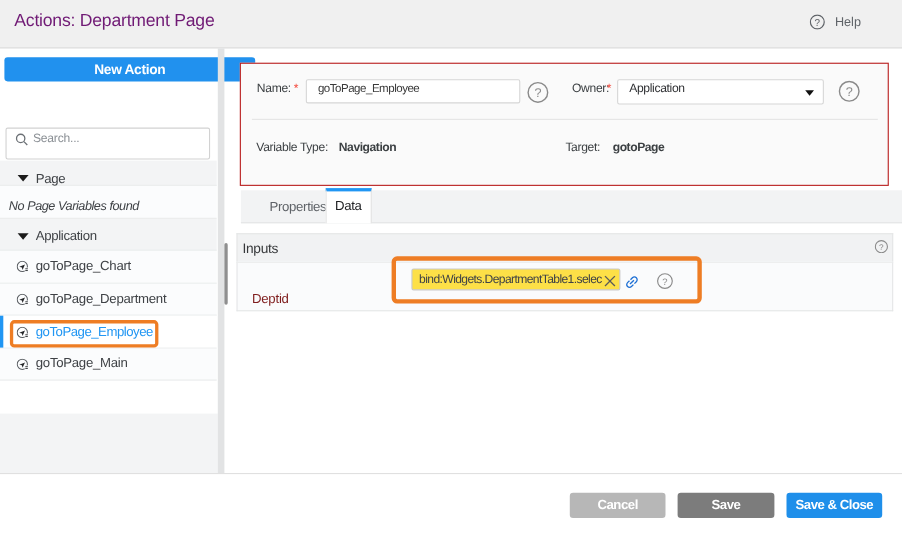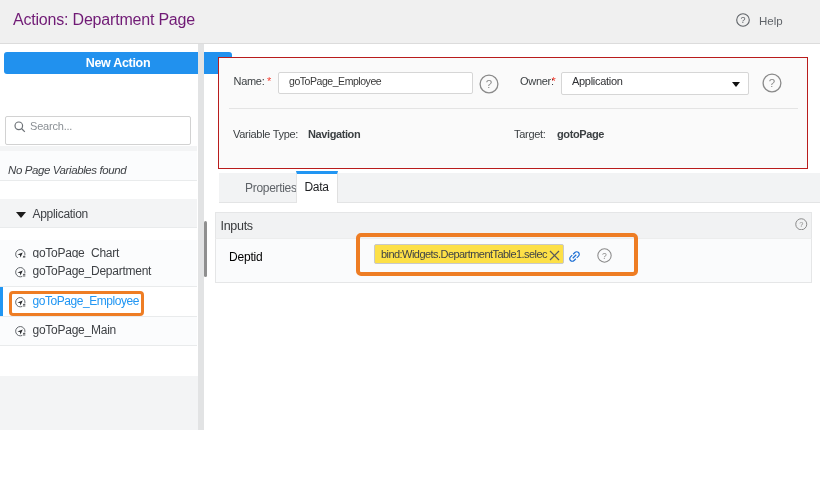--- a/index.html
+++ b/index.html
@@ -51,21 +51,21 @@
   #tabbar { left:204px; top:173px; width:608px; height:30px; background:#f2f3f4; border-bottom:1px solid #e3e4e5;margin-left:15px; }
   #tabProp { position:absolute; left:0; top:0; width:91.5px; height:29px; border-right:1px solid #e0e0e0; }
   #tabProp .t { position:absolute; left:26px; top:8px; font-size:12px; letter-spacing:-0.3px; color:#5f6368; }
   #tabData { position:absolute; left:295.5px; top:170.5px; width:42px; height:32px; background:#fff; border-top:3px solid #2196f3; border-right:1px solid #e0e0e0; border-left:1px solid #e4e4e4; }
   #tabData .t { position:absolute; left:8px; top:6px; font-size:12px; letter-spacing:-0.3px; color:#202124;text-align:center; }
 
   
   #inpHdr { left:215px; top:212px; width:597px; height:26px; background:#f1f2f3; border:1px solid #e5e6e7; border-bottom:none; }
   #inpHdr .t { position:absolute; left:4.5px; top:6px; font-size:12.5px; letter-spacing:-0.3px; color:#37393b; }
   #inpBody { left:215px; top:238px; width:597px; height:45px; background:#fafbfc; border:1px solid #e5e6e7; border-top:1px solid #eceded; }
-  #deptid { position:absolute; left:13px; top:11px; font-size:12px; letter-spacing:-0.2px; color:#000000; }
+  #deptid { position:absolute; left:13px; top:25px; font-size:12px; letter-spacing:-0.2px; color:#7f1d1d; }
   #obox2 { left:356px; top:233px; width:282px; height:43px; border:4px solid #ee7d24; border-radius:5px; }
   #bindInp { left:374px; top:244px; width:190px; height:20px; background:#fde047; border:1px solid #c9c9c9; border-radius:2px; font-size:11px; letter-spacing:-0.55px; color:#3f4246; line-height:19px; padding-left:6px; white-space:nowrap; overflow:hidden; }
 
   
   #footer { left:0; top:430px; width:820px; height:58px; background:#fff; border-top:1px solid #e0e0e0; }
   .fbtn { position:absolute; top:17px; height:23px; border-radius:3px; color:#fff; font-size:12px; font-weight:bold; letter-spacing:-0.45px; text-align:center; line-height:23px; }
   #bCancel { left:518px; width:87px; background:#b7b7b7; }
   #bSave { left:616px; width:88px; background:#7c7c7c; }
   #bSC { left:715px; width:87px; background:#1f8fea; }
 </style>
@@ -88,28 +88,28 @@
       <circle cx="5.2" cy="5.2" r="4.1" fill="none" stroke="#6c7176" stroke-width="1.3"></circle>
       <line x1="8.4" y1="8.4" x2="11.7" y2="11.7" stroke="#6c7176" stroke-width="1.3"></line>
     </svg>
     Search...
   </div>
 
   <div class="trow hdr" style="top:145.5px; height:23.5px;">
       <span class="tri" style="top:13px;"></span>
       <span class="lbl" style="top:9px;">Page</span>
     </div>
-  <div class="trow" id="noVar" style="top:151px; height:29.5px;">
+  <div class="trow" id="noVar" style="top:169px; height:29.5px;">
       <span style="position:absolute; left:8px; top:12.5px;">No Page Variables found</span>
     </div>
   <div class="trow hdr" style="top:198.5px; height:29.5px;">
       <span class="tri" style="top:13px;"></span>
       <span class="lbl" style="top:8.5px;">Application</span>
     </div>
-  <div class="trow item" style="top:240px; height:29.7px;">
+  <div class="trow item" style="top:228px; height:29.7px;">
       <svg class="nav" width="11" height="11" viewBox="0 0 11 11" style="top:9.3px;">
         <circle cx="5.3" cy="5.2" r="4.65" fill="none" stroke="#5c6065" stroke-width="0.95"></circle>
         <rect x="7.3" y="6.3" width="3.7" height="3.6" fill="#fbfcfd"></rect>
         <path d="M7.7 3.5 L2.5 5.5 L4.9 6.1 L5.5 8.4 Z" fill="#26282b"></path>
         <rect x="8" y="6.9" width="2.3" height="0.9" fill="#3a3d40"></rect>
         <rect x="8" y="8.5" width="2.3" height="0.9" fill="#3a3d40"></rect>
       </svg>
       <span class="lbl" style="top:6.3px;">goToPage_Chart</span>
     </div>
   <div class="trow item" style="top:257.7px; height:29.6px;">
@@ -200,14 +200,19 @@
   <svg class="abs" width="15" height="15" viewBox="0 0 24 24" style="left:567px; top:249px;">
     <g transform="rotate(-45 12 12)" fill="#1d6fd4">
       <path d="M3.9 12c0-1.71 1.39-3.1 3.1-3.1h4V7H7c-2.76 0-5 2.24-5 5s2.24 5 5 5h4v-1.9H7c-1.71 0-3.1-1.39-3.1-3.1zM8 13h8v-2H8v2zm9-6h-4v1.9h4c1.71 0 3.1 1.39 3.1 3.1s-1.39 3.1-3.1 3.1h-4V17h4c2.76 0 5-2.24 5-5s-2.24-5-5-5z"></path>
     </g>
   </svg>
   <svg class="abs" width="15" height="15" viewBox="0 0 20 20" style="left:597px; top:248px;">
     <circle cx="10" cy="10" r="8.9" fill="none" stroke="#8a8a8a" stroke-width="1.4"></circle>
     <text x="10" y="14.2" text-anchor="middle" font-size="11.5" fill="#8a8a8a" font-family="Liberation Sans">?</text>
   </svg>
 
+  <div class="abs" id="footer">
+    <div class="fbtn" id="bCancel">Cancel</div>
+    <div class="fbtn" id="bSave">Save</div>
+    <div class="fbtn" id="bSC">Save &amp; Close</div>
+  </div>
 
 </div>
 
 </body></html>

